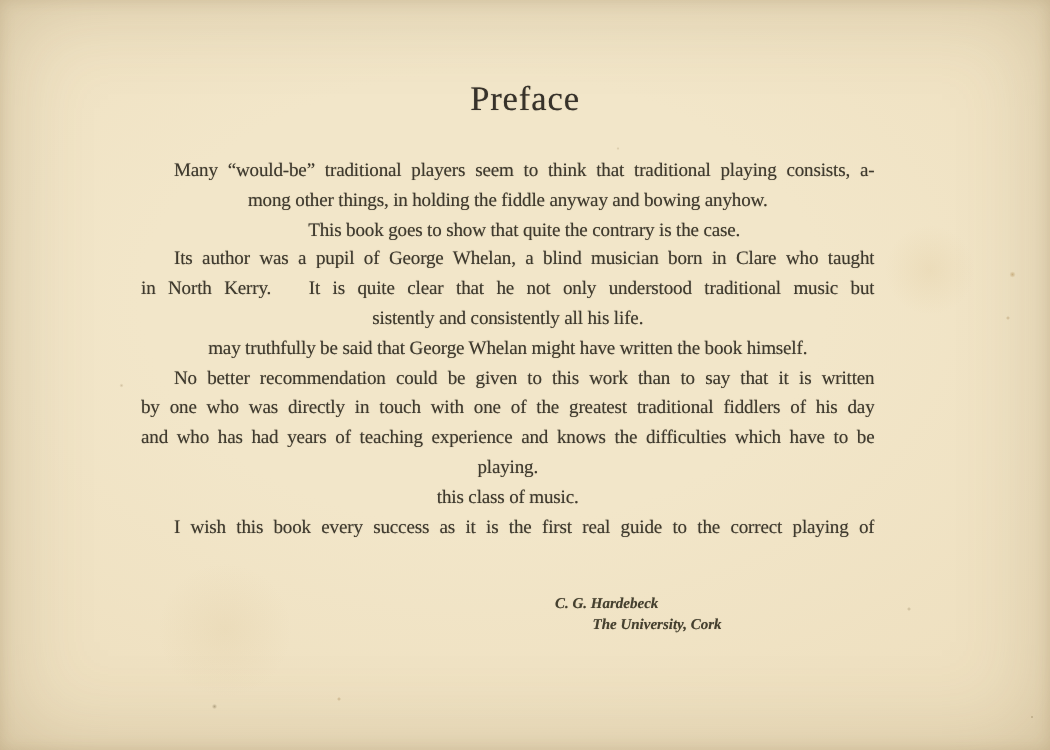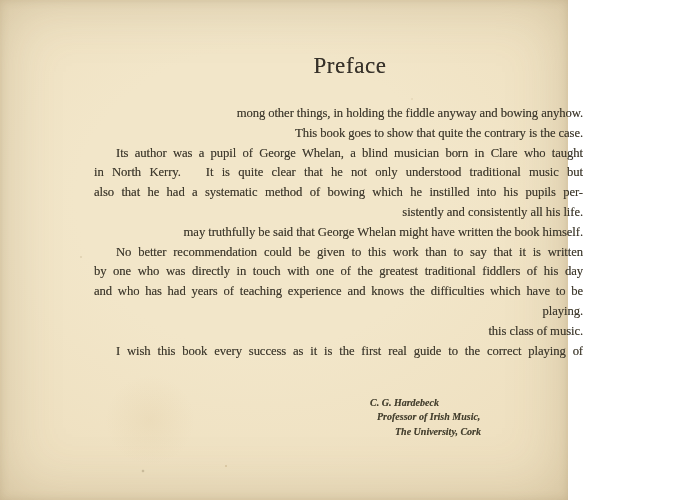--- a/index.html
+++ b/index.html
@@ -1,21 +1,21 @@
 <!DOCTYPE html>
 <html><head>
 <meta charset="utf-8">
 <style>
   html, body { margin: 0; padding: 0; }
   body {
     width: 700px; height: 500px; overflow: hidden;
     font-family: "Liberation Serif", serif;
   }
   .page {
-    position: relative; width: 568px; height: 500px;
+    position: relative; width: 700px; height: 500px;
     background-color: #eee0c0;
     background-image:
       radial-gradient(circle 3px  at 675px 183px, rgba(165,125,60,.45), rgba(165,125,60,0) 70%),
       radial-gradient(circle 2px  at 672px 212px, rgba(150,115,60,.40), rgba(150,115,60,0) 70%),
       radial-gradient(circle 2.5px at 143px 471px, rgba(110, 95,65,.45), rgba(110, 95,65,0) 70%),
       radial-gradient(circle 2px  at 226px 466px, rgba(150,110,55,.40), rgba(150,110,55,0) 70%),
       radial-gradient(circle 2px  at 606px 406px, rgba(120,100,60,.35), rgba(120,100,60,0) 70%),
       radial-gradient(circle 1.5px at 688px 478px, rgba(110, 95,60,.45), rgba(110, 95,60,0) 70%),
       radial-gradient(circle 2px  at  81px 257px, rgba(140,115,70,.30), rgba(140,115,70,0) 70%),
       radial-gradient(circle 1.5px at 412px  99px, rgba(130,105,60,.28), rgba(130,105,60,0) 70%),
@@ -30,53 +30,52 @@
     letter-spacing: .6px; color: #37322a;
     text-shadow: 0 0 .6px rgba(55,50,42,.6);
   }
   .body-text {
     position: absolute; left: 94px; top: 104px; width: 489px;
     font-size: 12.7px; line-height: 19.8px; letter-spacing: -0.1px;
     color: #3f3a2e; text-shadow: 0 0 .6px rgba(63,58,46,.55);
   }
   .ln { height: 19.8px; overflow: hidden; }
   .j  { text-align: justify; text-align-last: justify; text-justify: inter-word; }
-  .l  { text-align: right; font-family: Liberation Serif, serif; }
+  .l  { text-align: center; font-family: Liberation Serif, serif; }
   .i  { text-indent: 22px; }
   .signature {
     position: absolute; left: 370px; top: 396px;
     font-size: 10px; line-height: 14.3px;
     font-style: italic; font-weight: bold;
     color: #45402f; text-shadow: 0 0 .5px rgba(69,64,47,.5);
   }
   .sig-1 { padding-left: 7px; }
   .sig-2 { padding-left: 25px; }
 </style>
 </head>
 <body>
 
 <div class="page">
 
   <h1 class="title">Preface</h1>
 
   <div class="body-text">
+    <div class="ln i j">Many “would-be” traditional players seem to think that traditional playing consists, a-</div>
     <div class="ln l">mong other things, in holding the fiddle anyway and bowing anyhow.</div>
     <div class="ln i l">This book goes to show that quite the contrary is the case.</div>
     <div class="ln i j">Its author was a pupil of George Whelan, a blind musician born in Clare who taught</div>
     <div class="ln j">in North Kerry.&nbsp;&nbsp; It is quite clear that he not only understood traditional music but</div>
-    <div class="ln j">also that he had a systematic method of bowing which he instilled into his pupils per-</div>
     <div class="ln l">sistently and consistently all his life.</div>
     <div class="ln l">may truthfully be said that George Whelan might have written the book himself.</div>
     <div class="ln i j">No better recommendation could be given to this work than to say that it is written</div>
     <div class="ln j">by one who was directly in touch with one of the greatest traditional fiddlers of his day</div>
     <div class="ln j">and who has had years of teaching experience and knows the difficulties which have to be</div>
     <div class="ln l">playing.</div>
     <div class="ln l">this class of music.</div>
     <div class="ln i j">I wish this book every success as it is the first real guide to the correct playing of</div>
   </div>
 
   <div class="signature">
     <div class="sig-0">C. G. Hardebeck</div>
-    <div class="sig-1">Professor of Irish Music,</div>
     <div class="sig-2">The University, Cork</div>
   </div>
 
 </div>
 
 </body></html>

